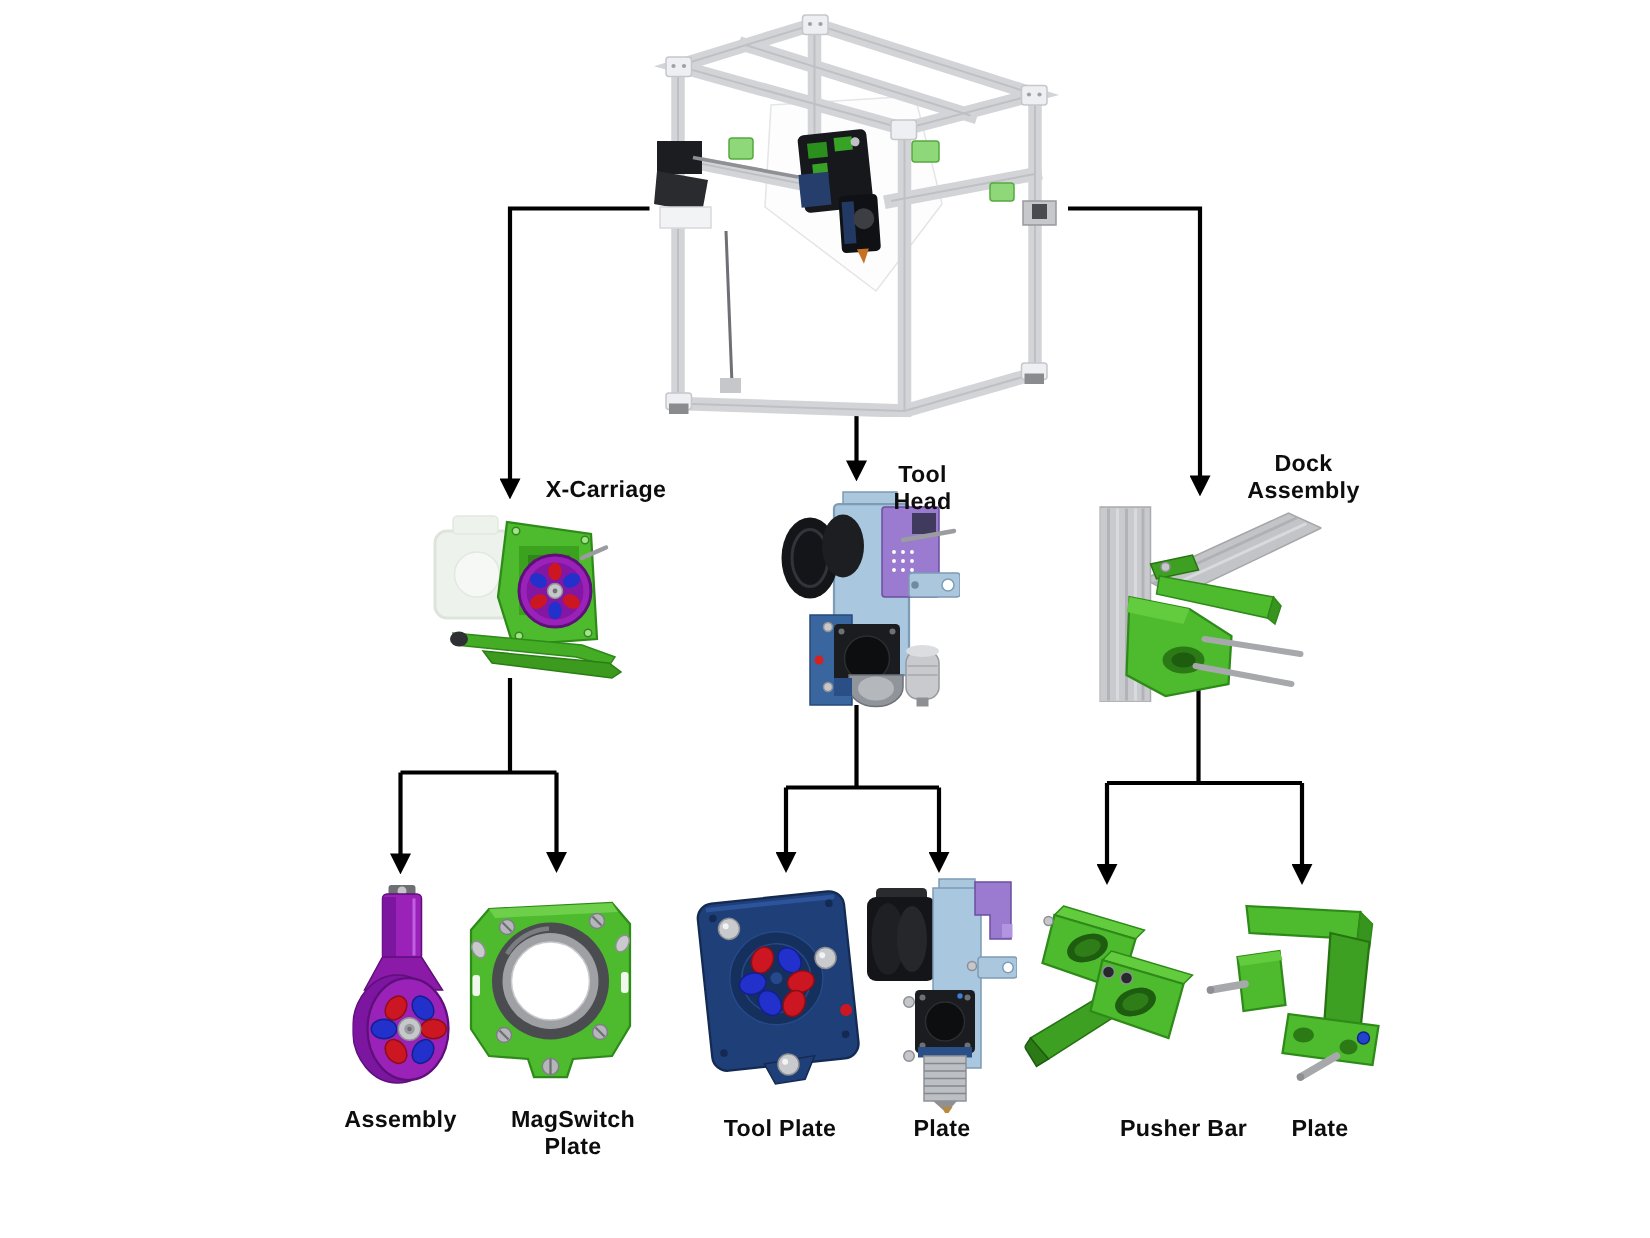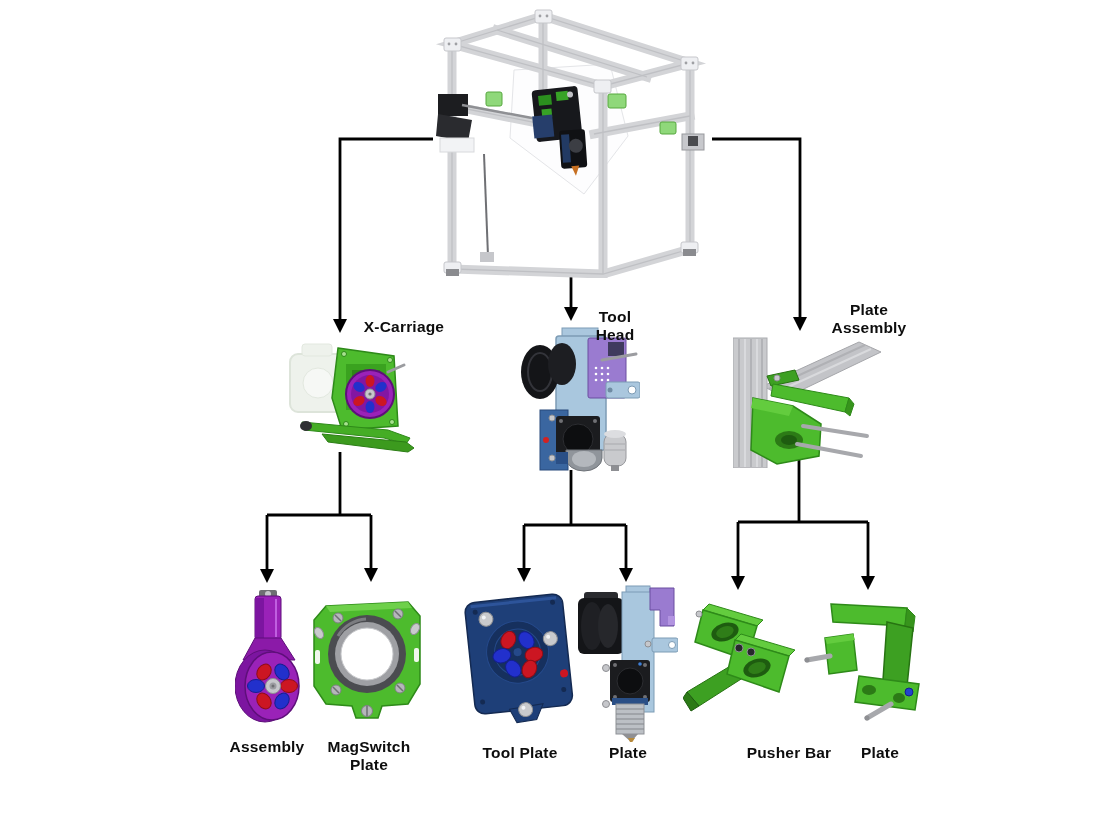--- a/index.html
+++ b/index.html
@@ -406,22 +406,22 @@
       <ellipse cx="66" cy="92" rx="7" ry="5" fill="#2c7a16"></ellipse>
       <ellipse cx="96" cy="100" rx="6" ry="5" fill="#2c7a16"></ellipse>
       <circle cx="106" cy="94" r="4" fill="#2244cc" stroke="#141f8e"></circle>
       <line x1="64" y1="120" x2="88" y2="106" stroke="#a7a8ac" stroke-width="5" stroke-linecap="round"></line>
       <circle cx="64" cy="120" r="2.5" fill="#8e8f93"></circle>
     </svg>
   </div>
 
   <div class="lbl" style="left:404px;top:318px">X-Carriage</div>
   <div class="lbl wrap" style="left:615px;top:308px;width:58px">Tool Head</div>
-  <div class="lbl wrap" style="left:869px;top:301px;width:96px">Plate Assembly</div>
+  <div class="lbl wrap" style="left:869px;top:301px;width:96px">Dock Assembly</div>
 
   <div class="lbl" style="left:267px;top:738px">Assembly</div>
-  <div class="lbl wrap" style="left:369px;top:738px;width:104px">MagSwitch Plate</div>
+  <div class="lbl wrap" style="left:382px;top:738px;width:104px">MagSwitch Plate</div>
   <div class="lbl" style="left:520px;top:744px">Tool Plate</div>
   <div class="lbl" style="left:628px;top:744px">Plate</div>
   <div class="lbl" style="left:789px;top:744px">Pusher Bar</div>
   <div class="lbl" style="left:880px;top:744px">Plate</div>
 
 </div>
 
 </body></html>

